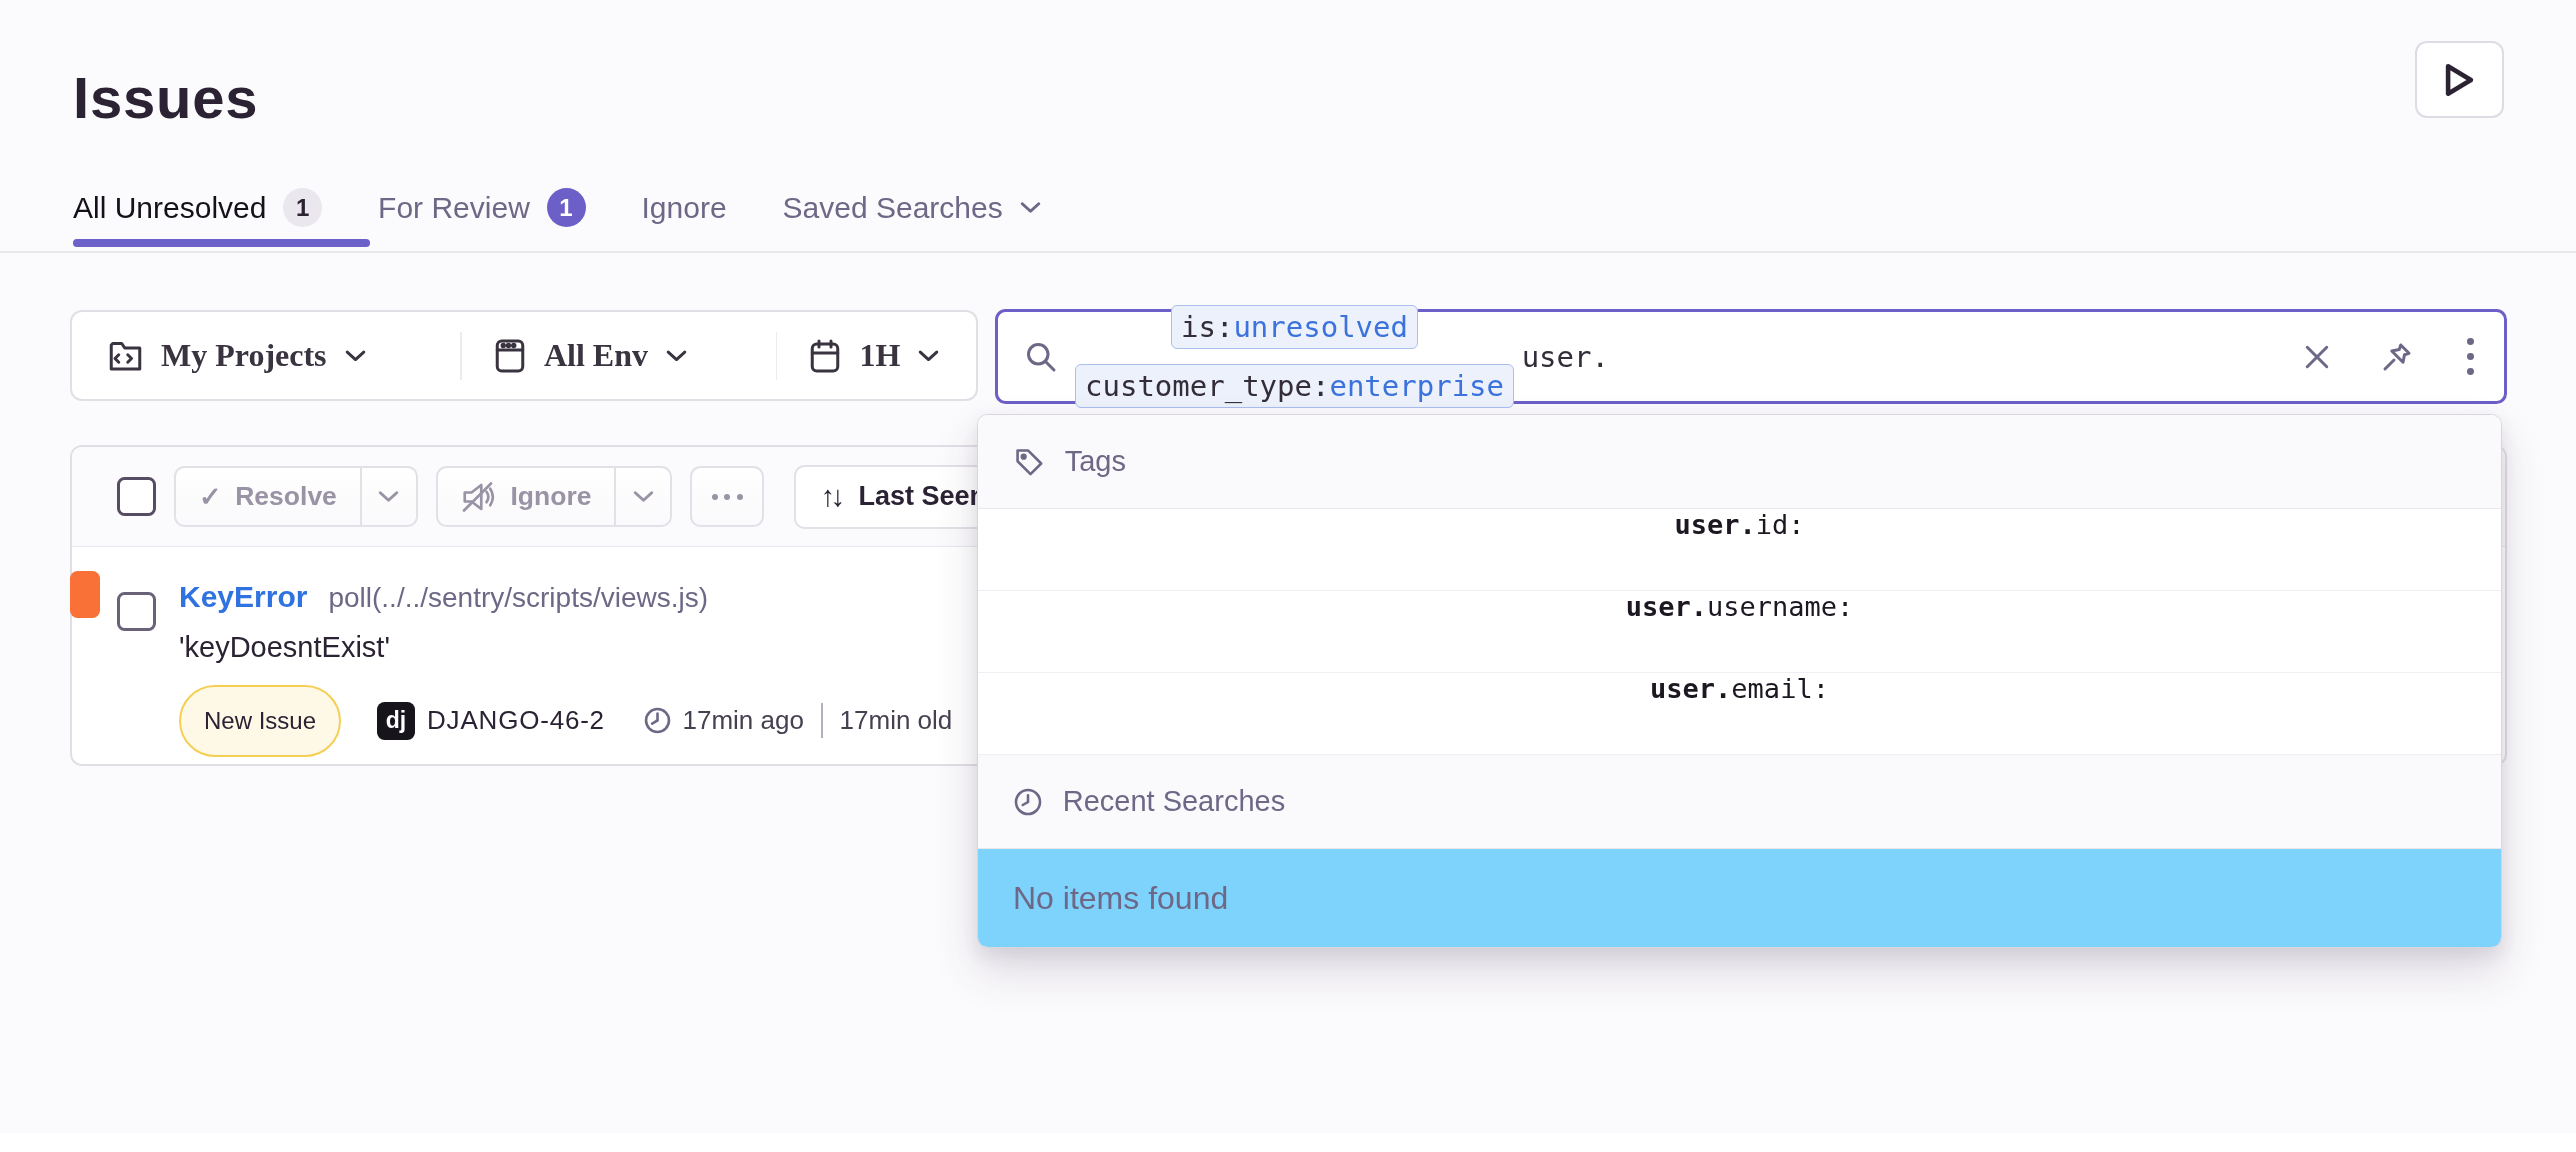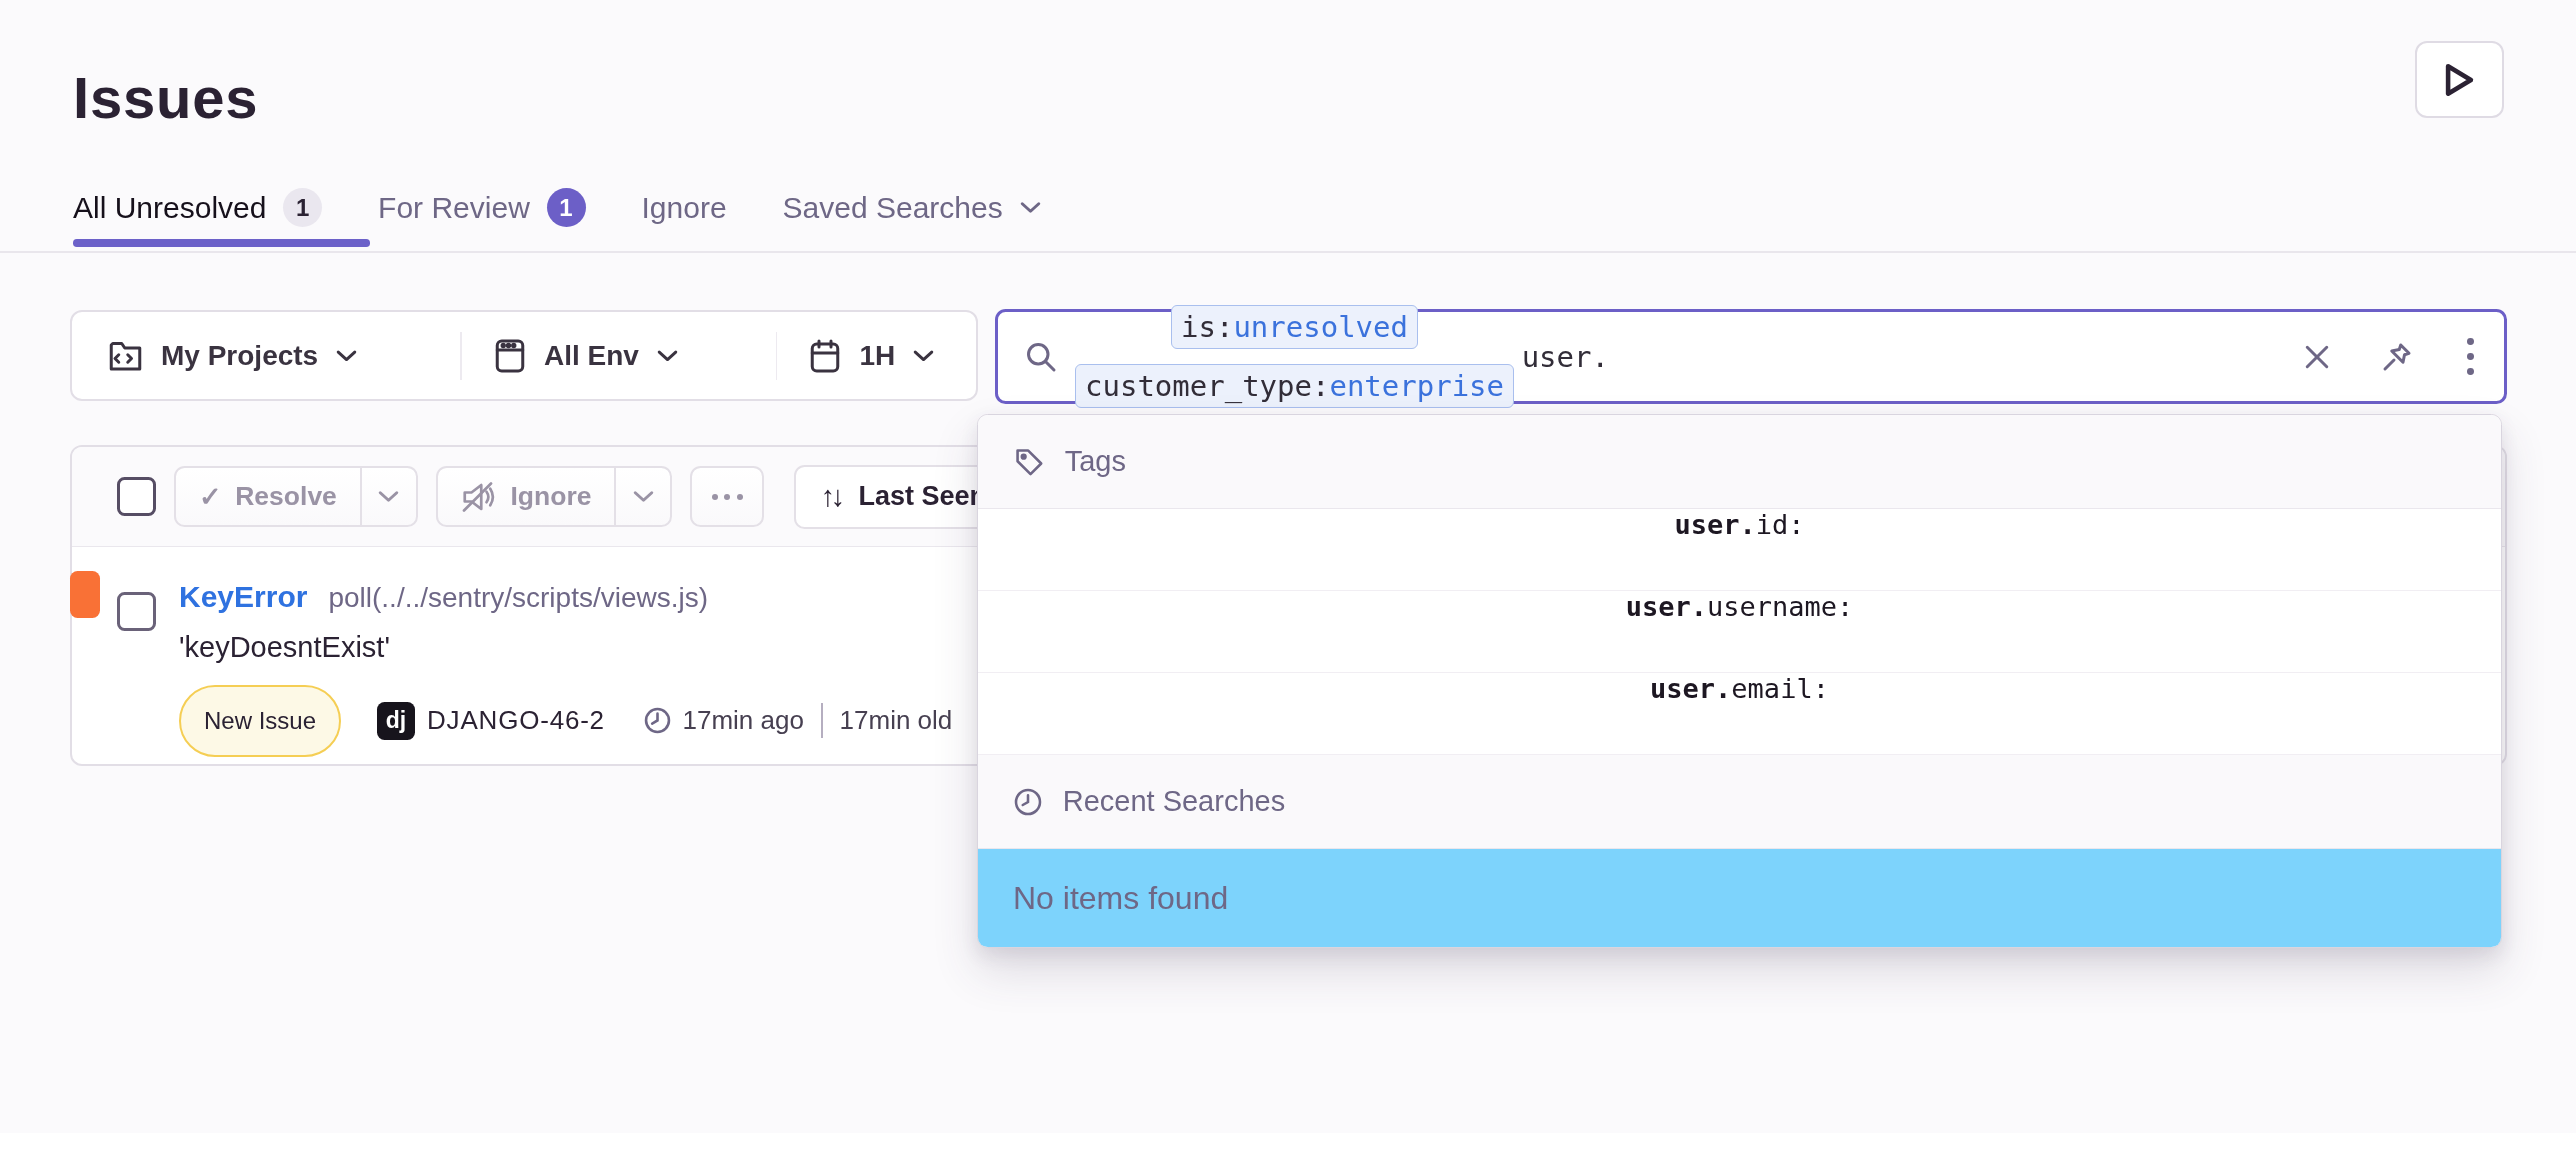--- a/index.html
+++ b/index.html
@@ -40,21 +40,21 @@
   }
   .tabs-divider { position:absolute; left:0; top:251px; width:2576px; height:2.3px; background:#E9E6EC; }
 
   
   .filter-bar {
     position:absolute; left:70px; top:310px; width:908px; height:91px;
     background:#fff; border:2.3px solid #E2DEE6; border-radius:12px;
     display:flex; align-items:stretch;
   }
   .filter-seg { display:flex; align-items:center; gap:18px; padding:0 32px; cursor:pointer; white-space:nowrap; }
-  .filter-seg .flabel { font-size:28px; font-weight:700; color:#3A3340; }
+  .filter-seg .flabel { font-size:32px; font-weight:700; color:#3A3340;font-family:Liberation Serif, serif; }
   .vdiv { width:1.5px; background:#EDEAF0; align-self:center; height:48px; }
 
   
   .search-bar {
     position:absolute; left:995px; top:309px; width:1512px; height:95px;
     background:#fff; border:3px solid #6C5FC7; border-radius:10.6px;
     display:flex; align-items:center; padding:0 26px; cursor:text;
   }
   .search-tokens { display:flex; align-items:center; gap:15px; margin-left:18px; font-size:29px; }
   .token {

